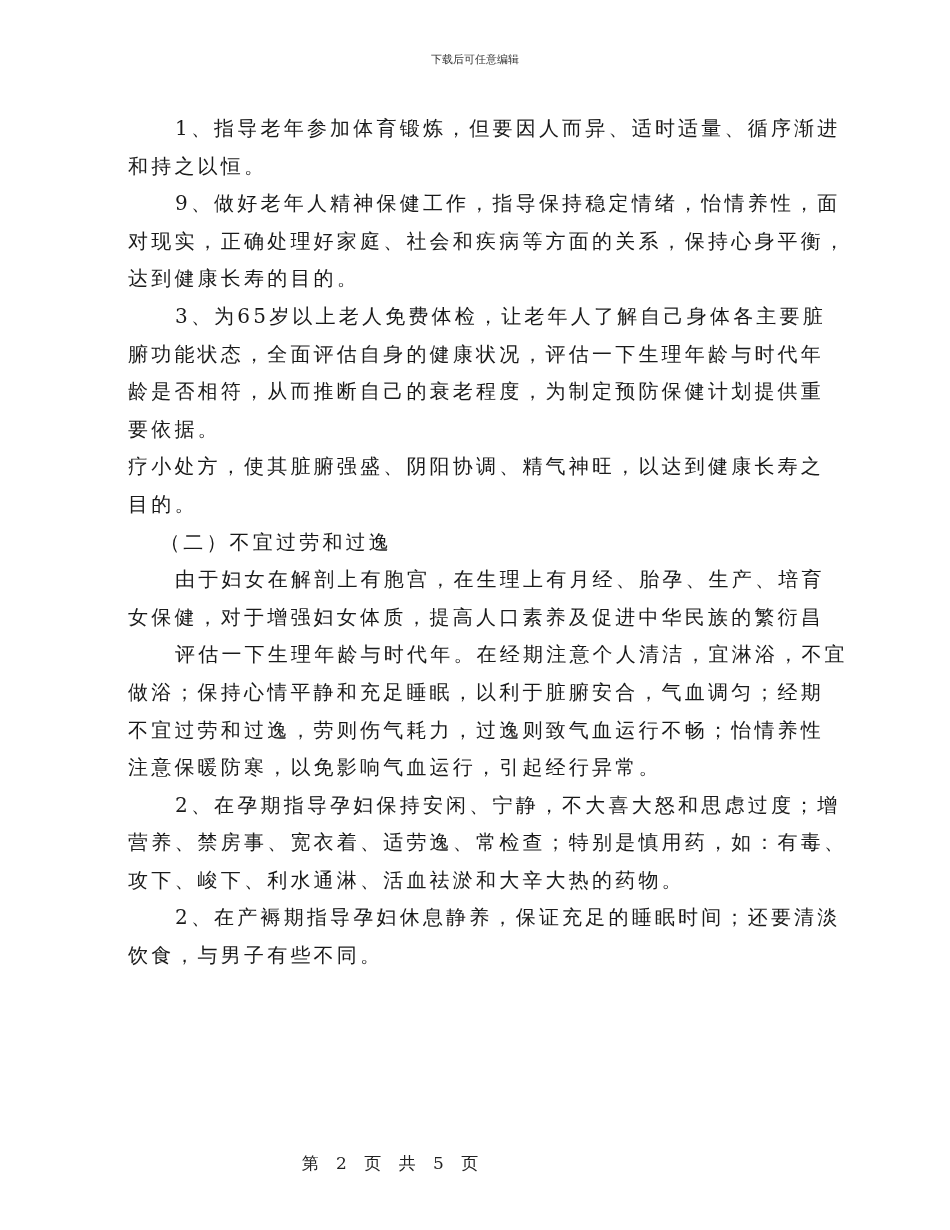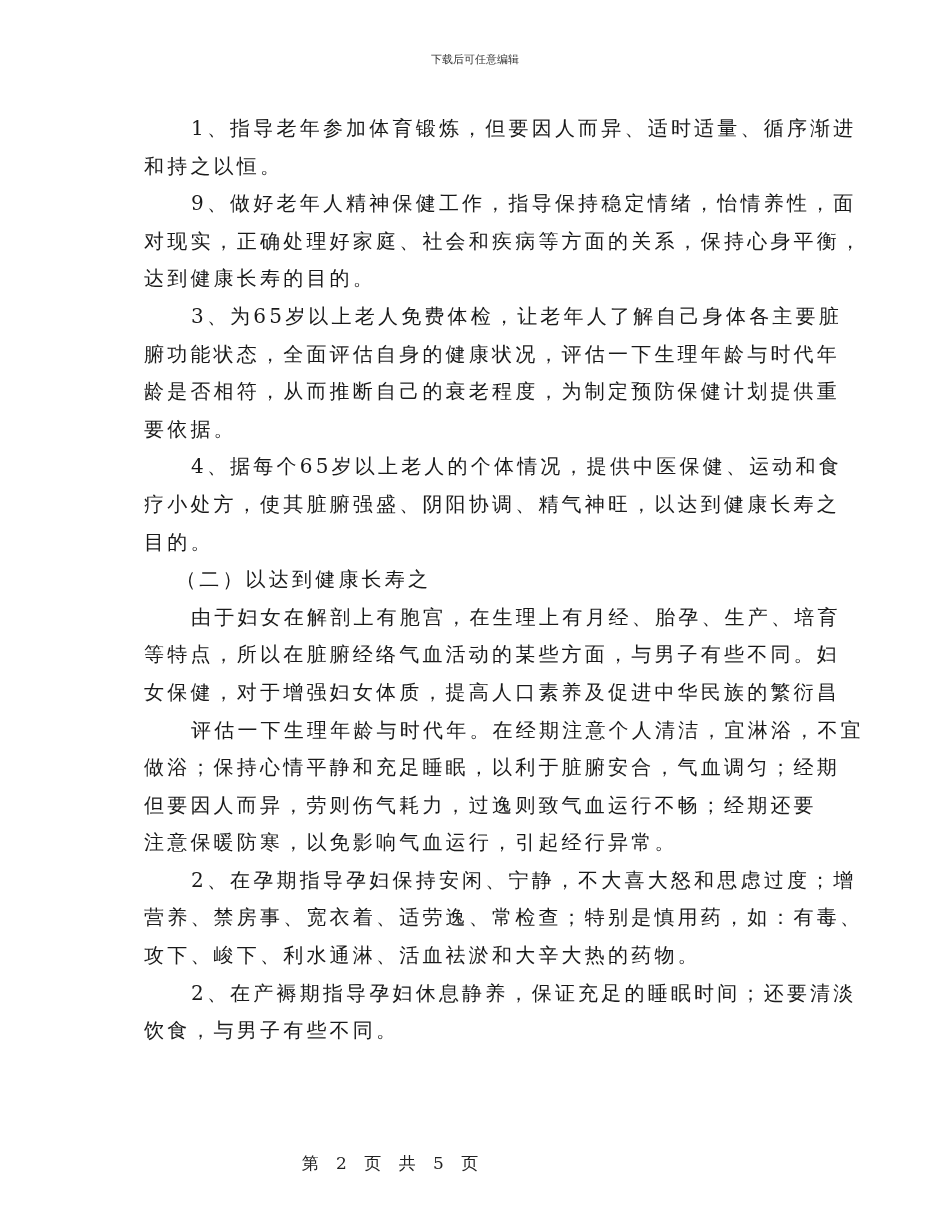--- a/index.html
+++ b/index.html
@@ -1,20 +1,20 @@
 <!DOCTYPE html>
 <html><head>
   <meta charset="utf-8">
   <style>
     html, body { margin: 0; padding: 0; background: #ffffff; }
     body { width: 950px; height: 1230px; position: relative; overflow: hidden;
            font-family: "DejaVu Serif", "Liberation Serif", serif; color: #1a1a1a; }
     .header { position: absolute; top: 52px; left: 0; width: 950px; text-align: center;
               font-size: 11px; color: #333; font-family: "DejaVu Sans", sans-serif; }
-    .body { position: absolute; top: 110px; left: 144px; width: 670px; }
+    .body { position: absolute; top: 110px; left: 128px; width: 670px; }
     .line { height: 37.6px; line-height: 37.6px; font-size: 20px; white-space: nowrap;
             letter-spacing: 3.2px; }
     .indent { padding-left: 47px; }
     .heading-indent { padding-left: 32px; }
     .footer { position: absolute; top: 1152px; left: 0; width: 786px; text-align: center;
               font-size: 17px; letter-spacing: 6px; color: #222; }
   </style>
 </head>
 <body>
 
@@ -30,36 +30,34 @@
     <div class="line">对现实，正确处理好家庭、社会和疾病等方面的关系，保持心身平衡，</div>
     <div class="line">达到健康长寿的目的。</div>
   </div>
   <div>
     <div class="line indent">3、为65岁以上老人免费体检，让老年人了解自己身体各主要脏</div>
     <div class="line">腑功能状态，全面评估自身的健康状况，评估一下生理年龄与时代年</div>
     <div class="line">龄是否相符，从而推断自己的衰老程度，为制定预防保健计划提供重</div>
     <div class="line">要依据。</div>
   </div>
   <div>
-    <div class="line indent">4、据每个65岁以上老人的个体情况，提供中医保健、运动和食</div>
     <div class="line">疗小处方，使其脏腑强盛、阴阳协调、精气神旺，以达到健康长寿之</div>
     <div class="line">目的。</div>
   </div>
   <div>
-    <div class="line heading-indent">（二）以达到健康长寿之</div>
+    <div class="line heading-indent">（二）不宜过劳和过逸</div>
   </div>
   <div>
     <div class="line indent">由于妇女在解剖上有胞宫，在生理上有月经、胎孕、生产、培育</div>
-    <div class="line">等特点，所以在脏腑经络气血活动的某些方面，与男子有些不同。妇</div>
     <div class="line">女保健，对于增强妇女体质，提高人口素养及促进中华民族的繁衍昌</div>
   </div>
   <div>
     <div class="line indent">评估一下生理年龄与时代年。在经期注意个人清洁，宜淋浴，不宜</div>
     <div class="line">做浴；保持心情平静和充足睡眠，以利于脏腑安合，气血调匀；经期</div>
-    <div class="line">但要因人而异，劳则伤气耗力，过逸则致气血运行不畅；经期还要</div>
+    <div class="line">不宜过劳和过逸，劳则伤气耗力，过逸则致气血运行不畅；怡情养性</div>
     <div class="line">注意保暖防寒，以免影响气血运行，引起经行异常。</div>
   </div>
   <div>
     <div class="line indent">2、在孕期指导孕妇保持安闲、宁静，不大喜大怒和思虑过度；增</div>
     <div class="line">营养、禁房事、宽衣着、适劳逸、常检查；特别是慎用药，如：有毒、</div>
     <div class="line">攻下、峻下、利水通淋、活血祛淤和大辛大热的药物。</div>
   </div>
   <div>
     <div class="line indent">2、在产褥期指导孕妇休息静养，保证充足的睡眠时间；还要清淡</div>
     <div class="line">饮食，与男子有些不同。</div>

